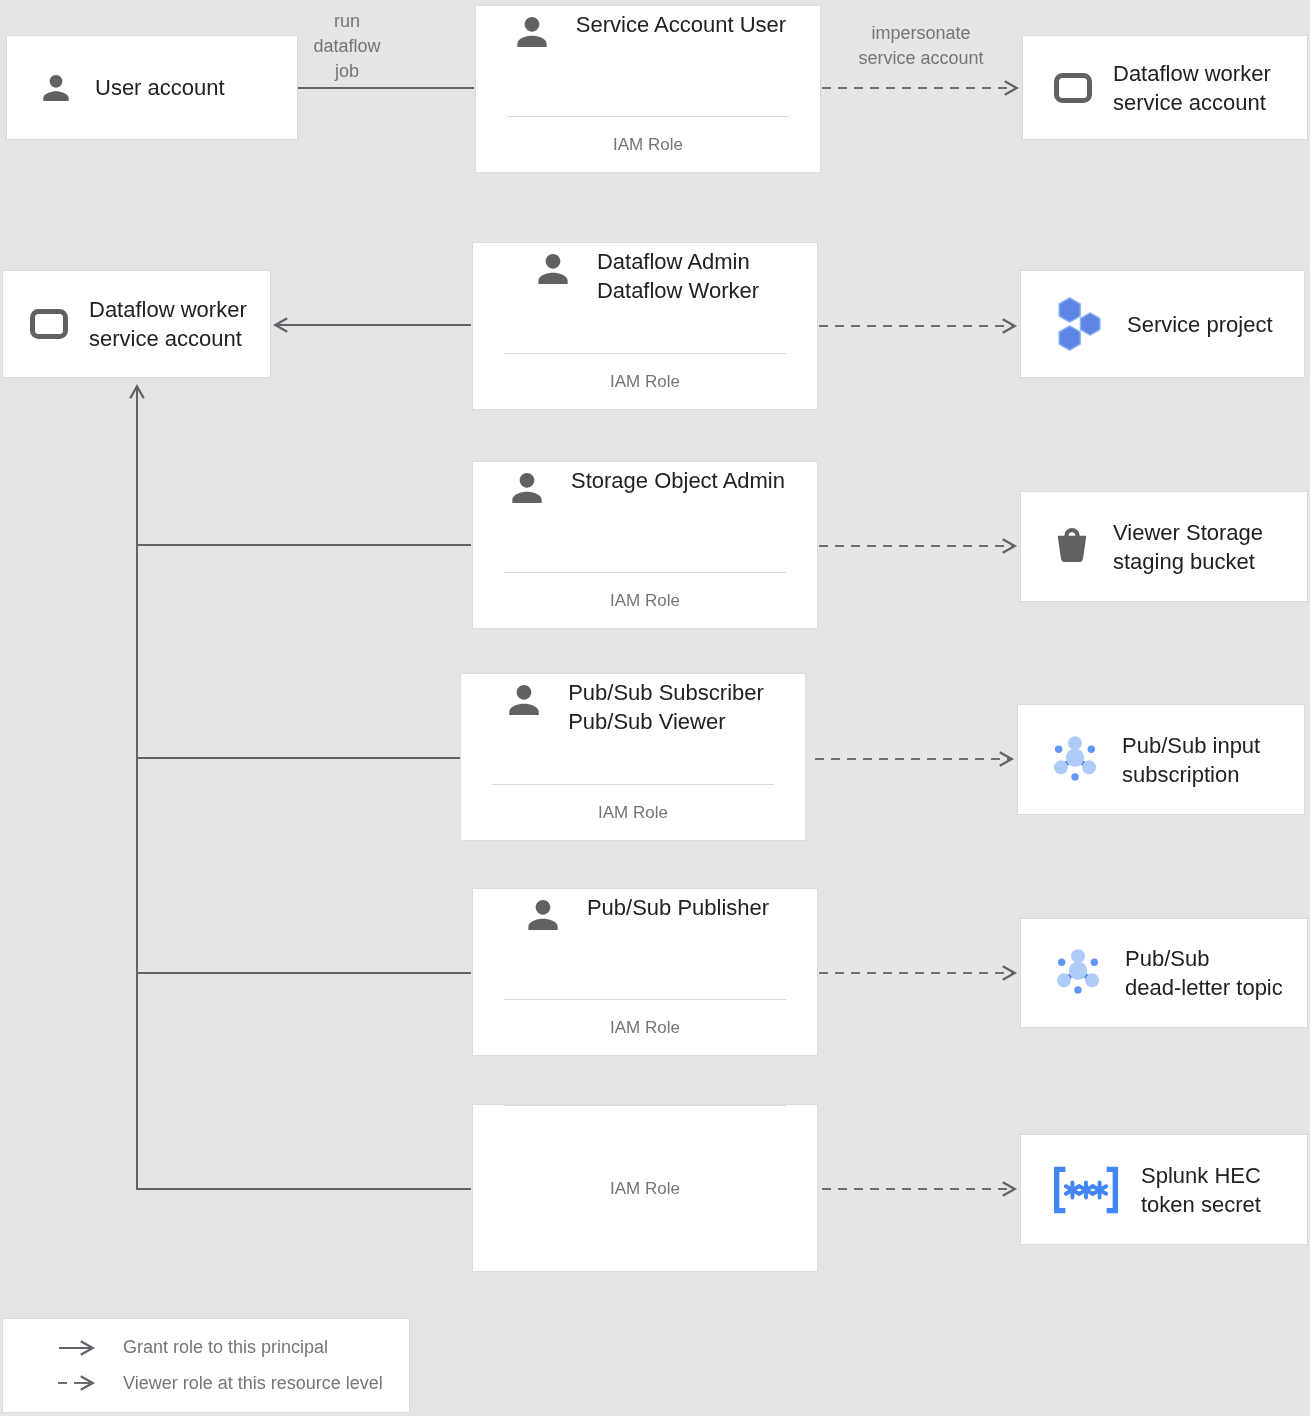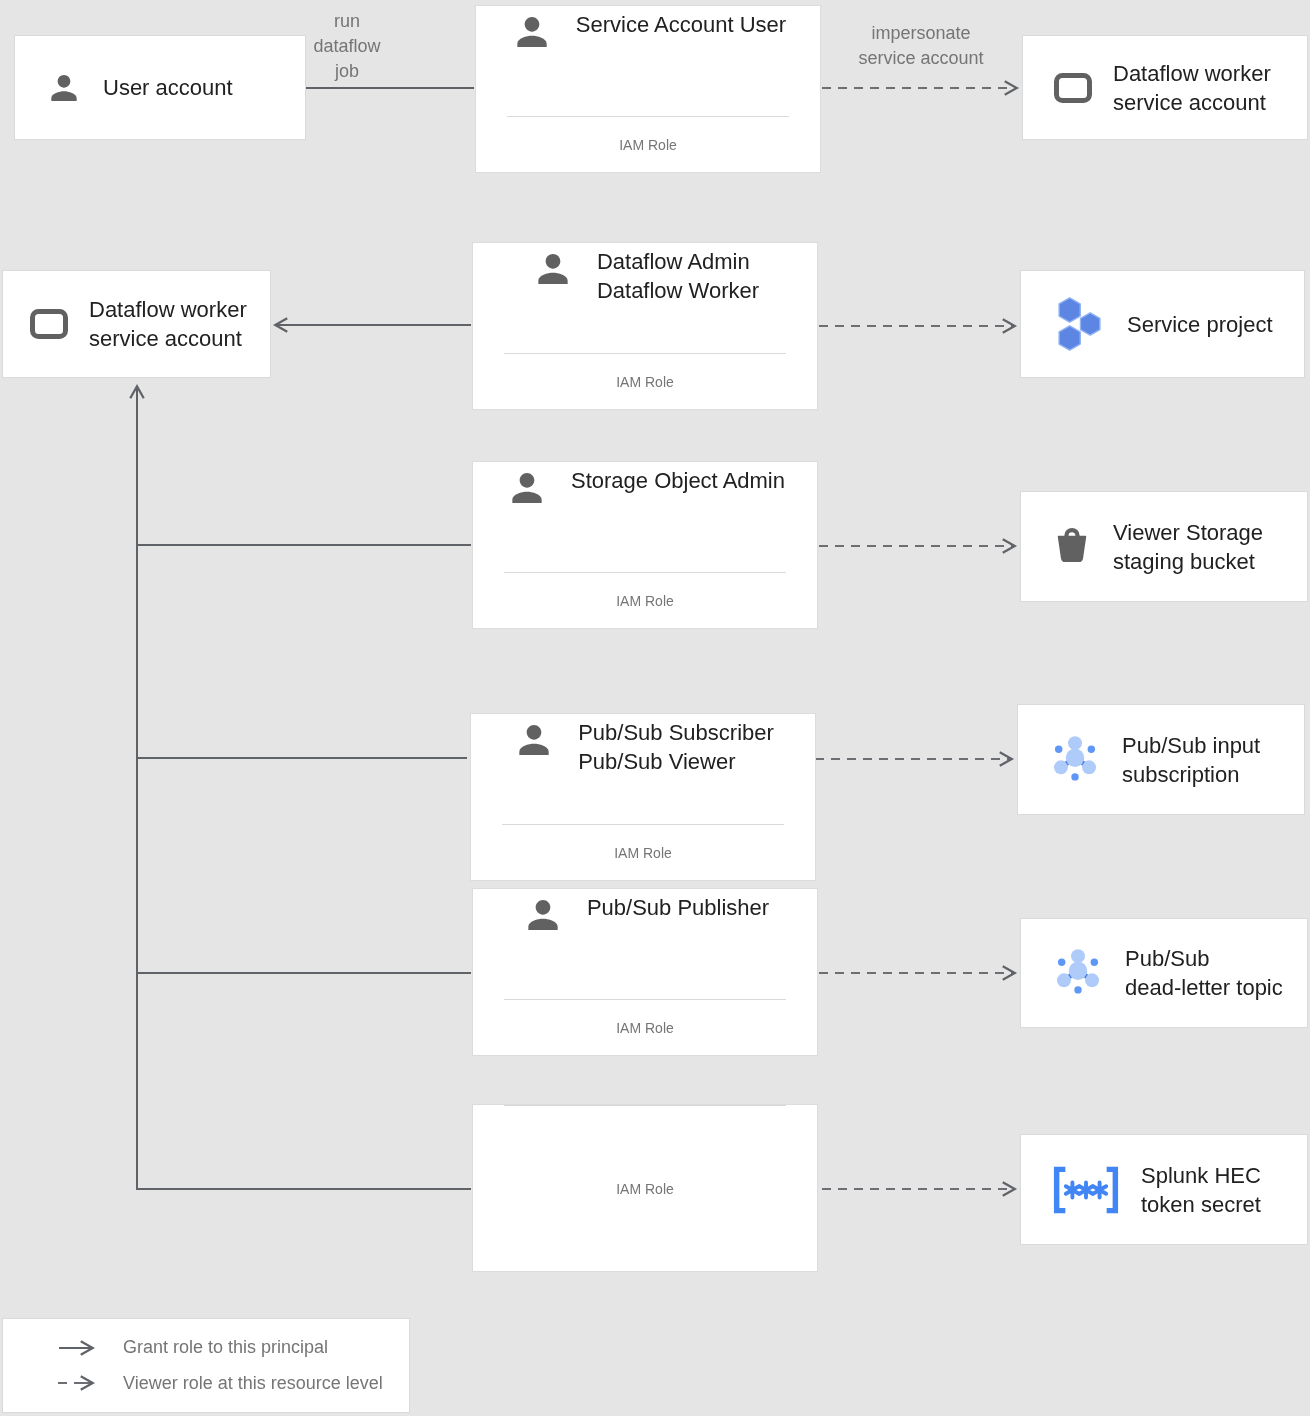--- a/index.html
+++ b/index.html
@@ -16,28 +16,28 @@
   .node .txt .line{display:block;}
   .role-box{
     position:absolute;background:#fff;border:1px solid #dcdcdd;
     width:346px;height:168px;box-sizing:border-box;display:flex;flex-direction:column;
   }
   .role-top{height:106px;display:flex;align-items:flex-start;justify-content:center;gap:22px;padding-top:4px;}
   .role-title{font-size:22px;line-height:29px;color:#212121;}
   .role-title .line{display:block;}
   .role-divider{height:1px;background:#d9d9d9;margin:0 31px;}
   .role-footer{flex:1;display:flex;align-items:center;justify-content:center;
-    font-size:14px;color:#757575;}
-  
-  .pos-user{left:14px;top:35px;width:292px;height:105px;}
+    font-size:17px;color:#757575;}
+  
+  .pos-user{left:6px;top:35px;width:292px;height:105px;}
   .pos-dwsa-left{left:2px;top:270px;width:269px;height:108px;padding-left:26px;}
   .pos-r1{left:475px;top:5px;}
   .pos-r2{left:472px;top:242px;}
   .pos-r3{left:472px;top:461px;}
-  .pos-r4{left:470px;top:673px;margin-top:40px;}
+  .pos-r4{left:460px;top:673px;}
   .pos-r5{left:472px;top:888px;}
   .pos-r6{left:472px;top:1104px;}
   .pos-right1{left:1022px;top:35px;width:286px;height:105px;}
   .pos-right2{left:1020px;top:270px;width:285px;height:108px;}
   .pos-right3{left:1020px;top:491px;width:288px;height:111px;}
   .pos-right4{left:1017px;top:704px;width:288px;height:111px;}
   .pos-right5{left:1020px;top:918px;width:288px;height:110px;}
   .pos-right6{left:1020px;top:1134px;width:288px;height:111px;}
   
   #edges{position:absolute;left:0;top:0;width:1310px;height:1416px;pointer-events:none;}

